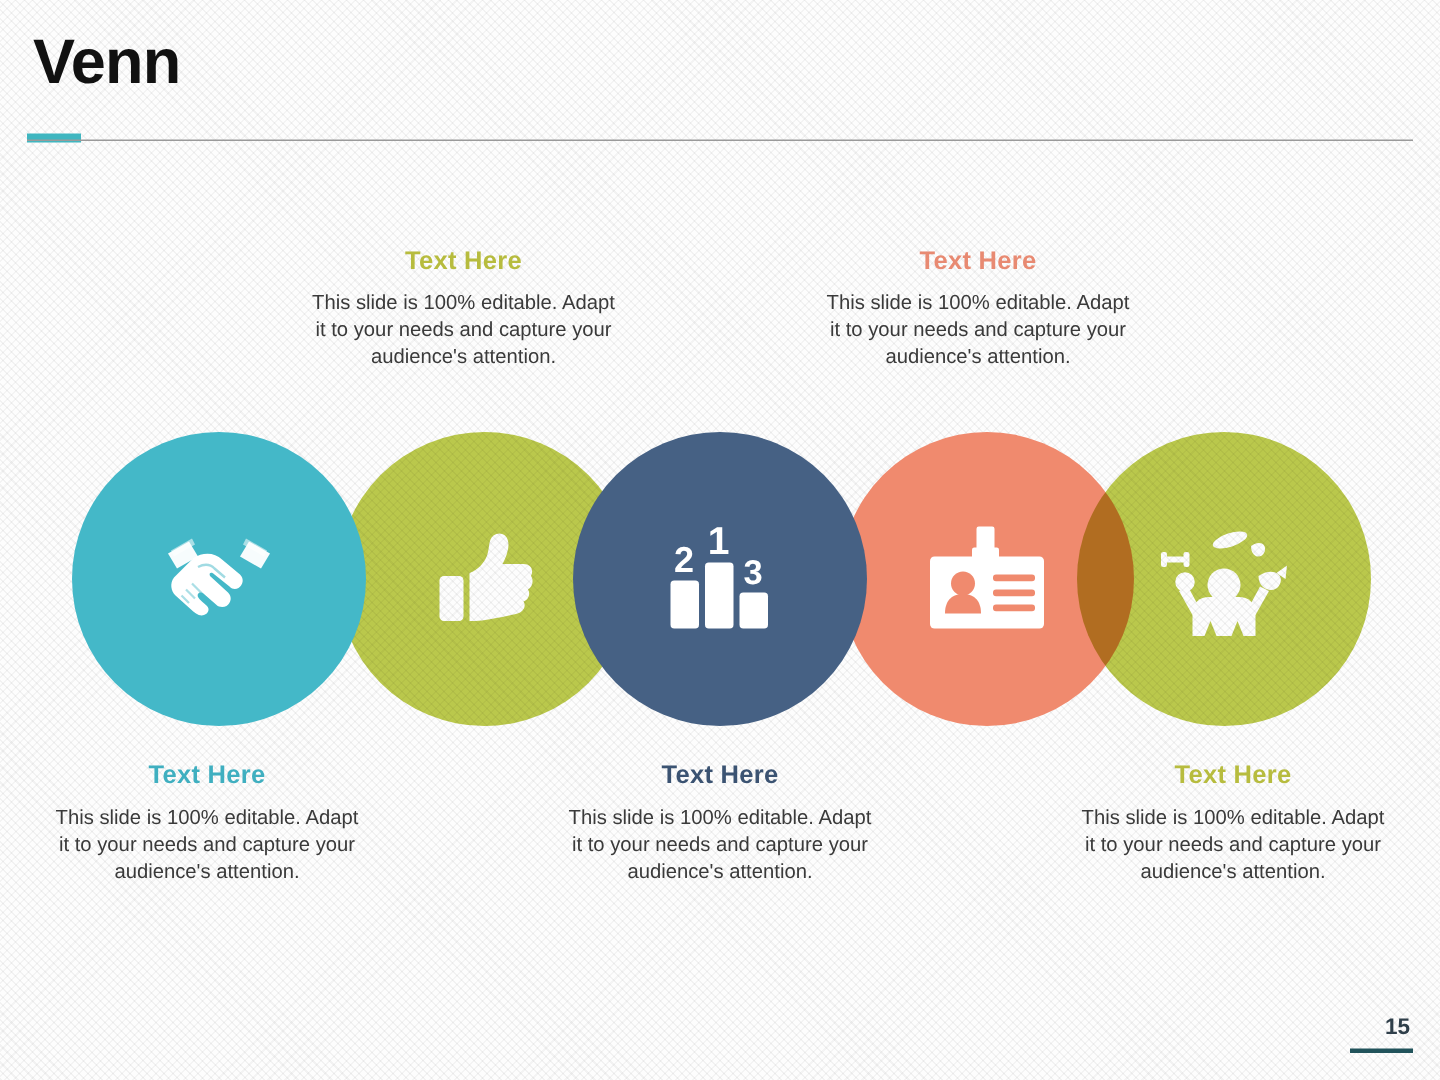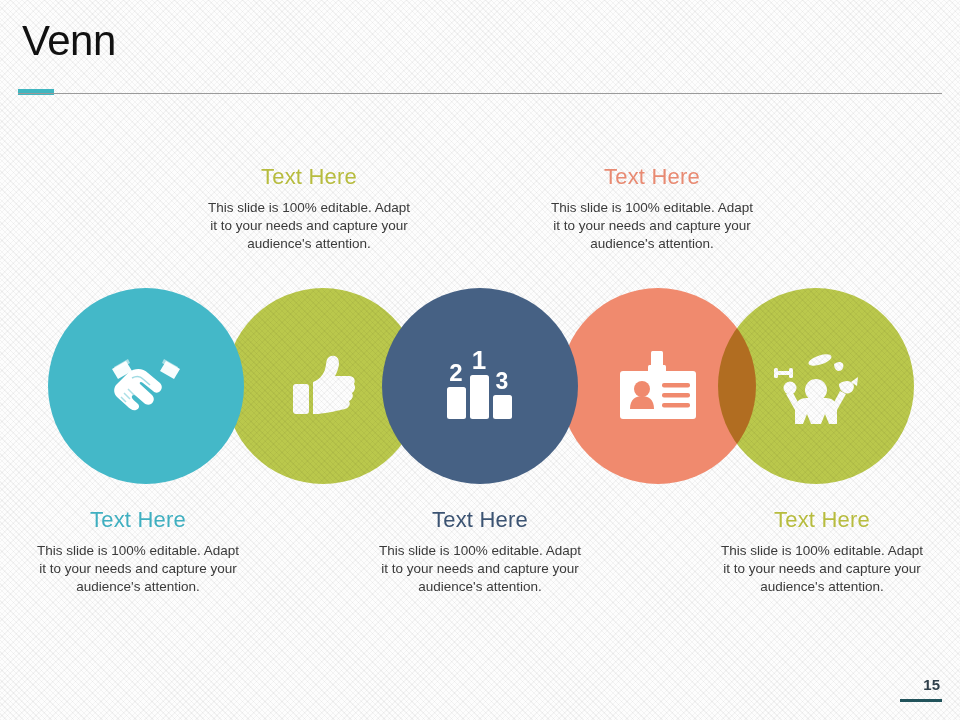--- a/index.html
+++ b/index.html
@@ -19,21 +19,21 @@
     background-image:
       repeating-linear-gradient(45deg, rgba(0,0,0,0.045) 0px, rgba(0,0,0,0.045) 1px, transparent 1px, transparent 4px),
       repeating-linear-gradient(-45deg, rgba(0,0,0,0.035) 0px, rgba(0,0,0,0.035) 1px, transparent 1px, transparent 4px);
   }
 
   
   #title{
     position:absolute;
     left:22px; top:20px;
     font-size:42px;
-    font-weight:normal;
+    font-weight:bold;
     color:#111111;
     letter-spacing:-0.5px;
     line-height:1;
   }
   #rule{
     position:absolute;
     left:18px; top:93px;
     width:924px; height:1px;
     background:#9a9a9a;
   }
@@ -67,22 +67,22 @@
 
   .icon-svg{ display:block; }
 
   
   .callout{
     position:absolute;
     width:212px;
     text-align:center;
   }
   .callout h3{
-    font-size:22px;
-    font-weight:normal;
+    font-size:17px;
+    font-weight:bold;
     margin-bottom:9px;
     letter-spacing:0.2px;
   }
   .callout p{
     font-size:13.5px;
     line-height:1.33;
     color:#3a3a3a;
   }
 
   #t-top-1{ left:203px; top:164px; }

